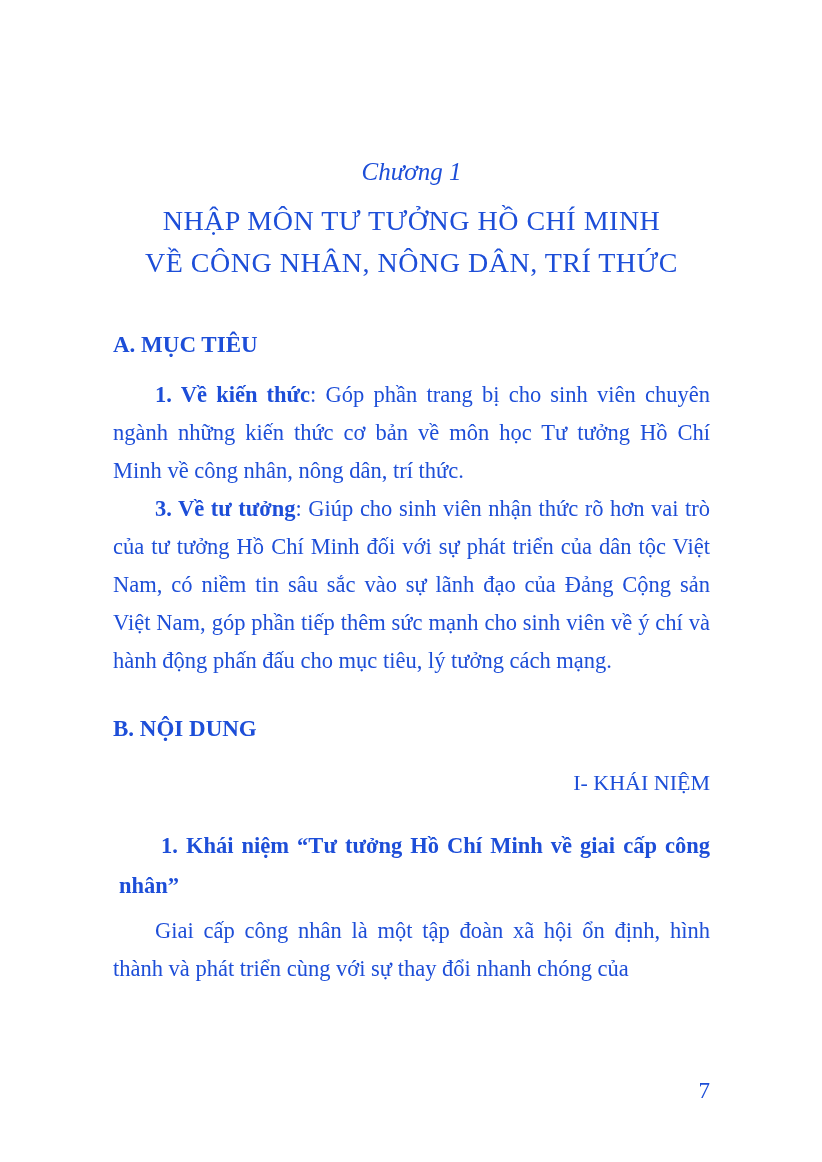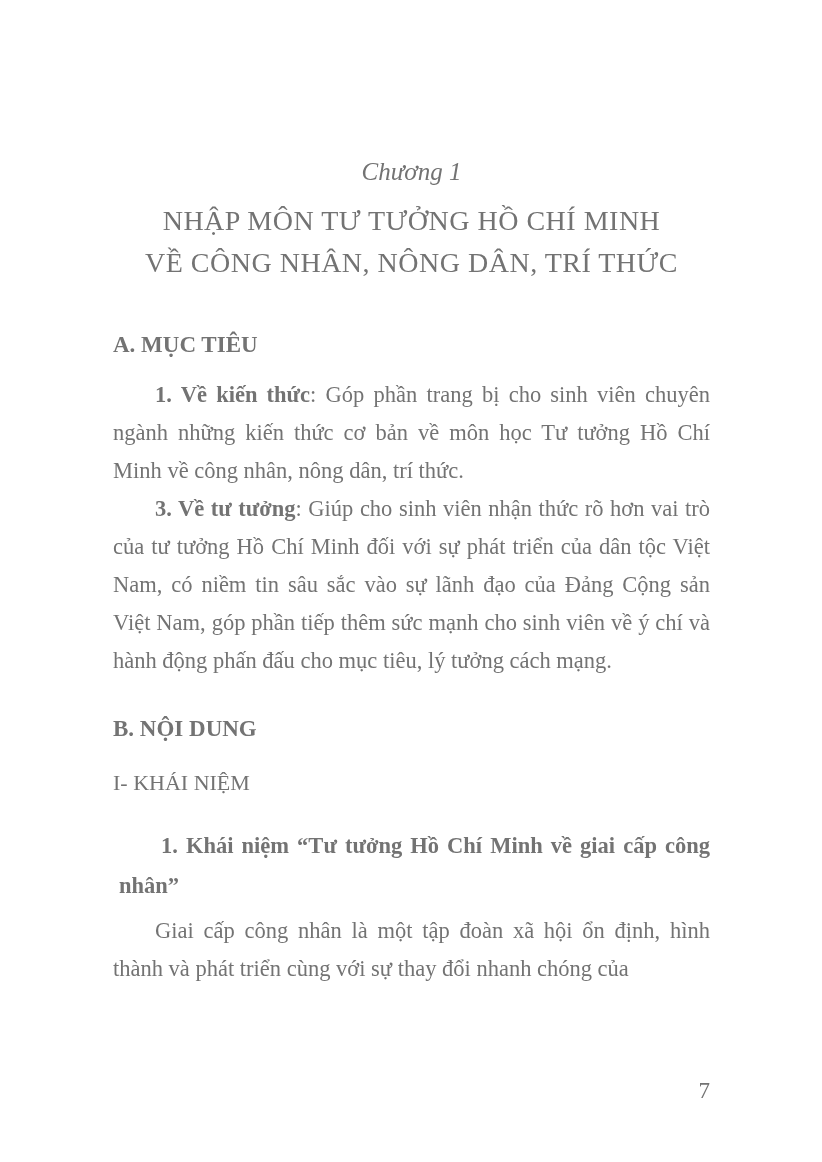--- a/index.html
+++ b/index.html
@@ -5,21 +5,21 @@
   html, body {
     margin: 0;
     padding: 0;
     background: #ffffff;
   }
   .page {
     position: relative;
     width: 822px;
     height: 1162px;
     background: #ffffff;
-    color: #737373;
+    color: #1d4ed8;
     font-family: "Liberation Serif", "DejaVu Serif", serif;
     box-sizing: border-box;
     padding: 158px 112px 0 113px;
     overflow: hidden;
   }
   .chapter-label {
     text-align: center;
     font-style: italic;
     font-size: 25px;
     margin: 0 0 14px 0;
@@ -36,21 +36,21 @@
     text-align: left;
     font-weight: bold;
     font-size: 23px;
     margin: 48px 0 18px 0;
   }
   .section-heading.b {
     margin-top: 36px;
     margin-bottom: 0;
   }
   .sub-heading {
-    text-align: left;
+    text-align: right;
     font-weight: normal;
     font-size: 22px;
     margin: 28px 0 0 0;
   }
   p.body-par {
     font-size: 22.5px;
     line-height: 38px;
     text-align: justify;
     text-indent: 42px;
     margin: 0;

